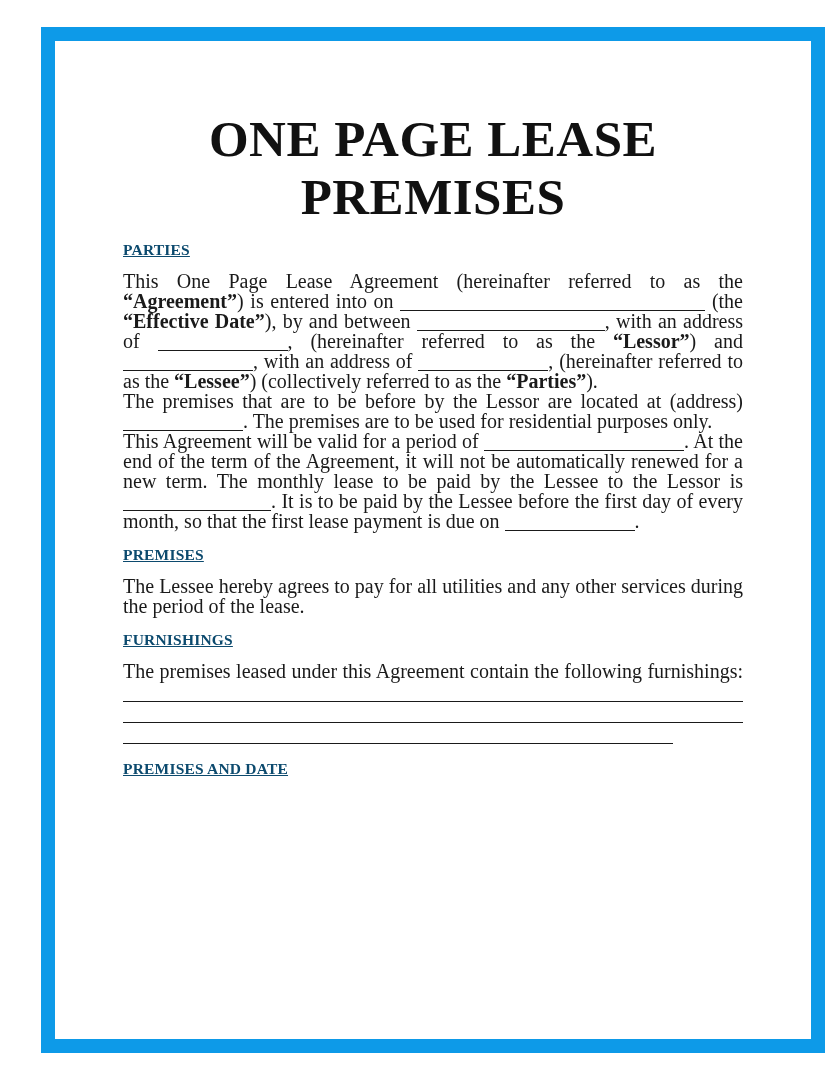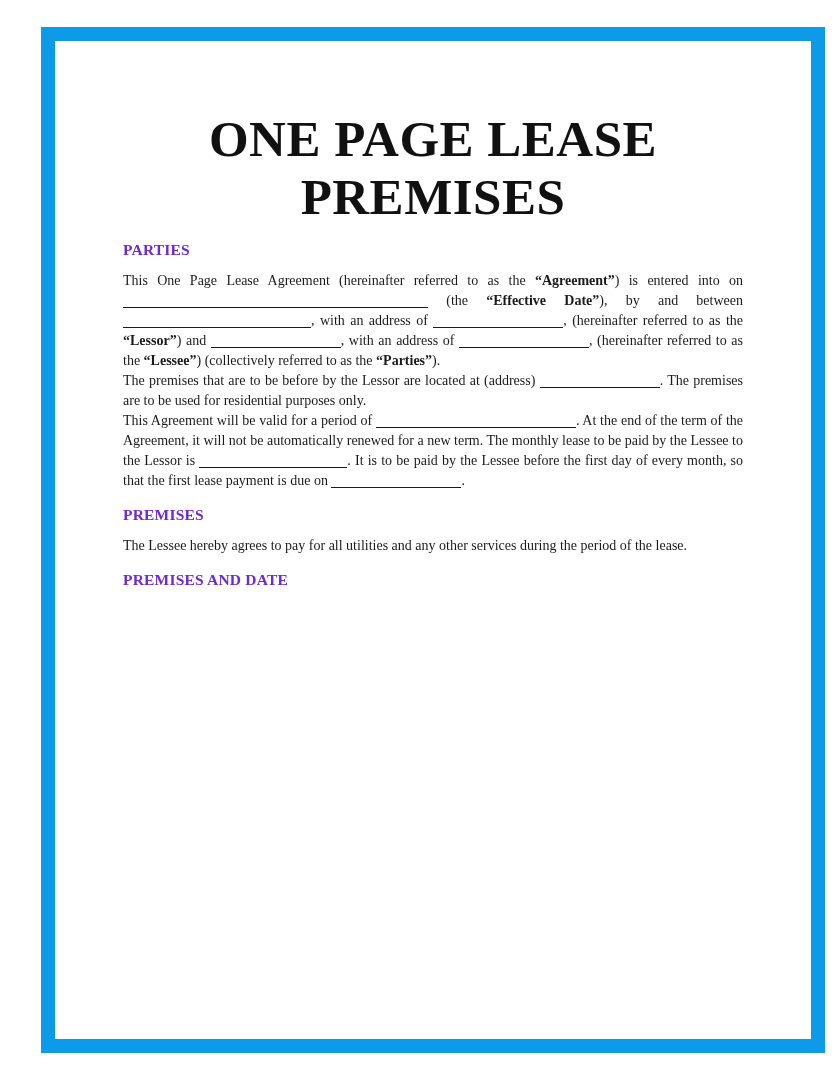--- a/index.html
+++ b/index.html
@@ -35,26 +35,27 @@
     font-size: 51px;
     line-height: 58px;
     color: #111111;
     letter-spacing: 0.5px;
     margin: 0;
   }
   h2.sec-heading {
     font-size: 15.5px;
     line-height: 19px;
     font-weight: 700;
+    text-decoration: underline;
     letter-spacing: 0.2px;
     margin: 14px 0 12px 0;
-    color: #6d28d9;
+    color: #0c4a6e;
   }
   p.sec-para {
-    font-size: 14px;
+    font-size: 20px;
     line-height: 20px;
     text-align: justify;
     margin: 0;
   }
   p.sec-para.tall {
     line-height: 21px;
   }
   .blank {
     display: inline-block;
     height: 13px;
@@ -84,19 +85,23 @@
 
     <section>
       <p class="sec-para"><span>This Agreement will be valid for a period of </span><span class="blank" style="width: 200px;"></span><span>. At the end of the term of the Agreement, it will not be automatically renewed for a new term. The monthly lease to be paid by the Lessee to the Lessor is </span><span class="blank" style="width: 148px;"></span><span>. It is to be paid by the Lessee before the first day of every month, so that the first lease payment is due on </span><span class="blank" style="width: 130px;"></span><span>.</span></p>
     </section>
 
     <section>
       <h2 class="sec-heading">PREMISES</h2>
       <p class="sec-para"><span>The Lessee hereby agrees to pay for all utilities and any other services during the period of the lease.</span></p>
     </section>
 
+    <section>
+      <h2 class="sec-heading">FURNISHINGS</h2>
+      <p class="sec-para tall"><span>The premises leased under this Agreement contain the following furnishings: </span><span class="blank" style="width: 620px;"></span><span> </span><span class="blank" style="width: 620px;"></span><span> </span><span class="blank" style="width: 550px;"></span></p>
+    </section>
 
     <section>
       <h2 class="sec-heading">PREMISES AND DATE</h2>
     </section>
 
   </div>
 </div>
 
 </body></html>

